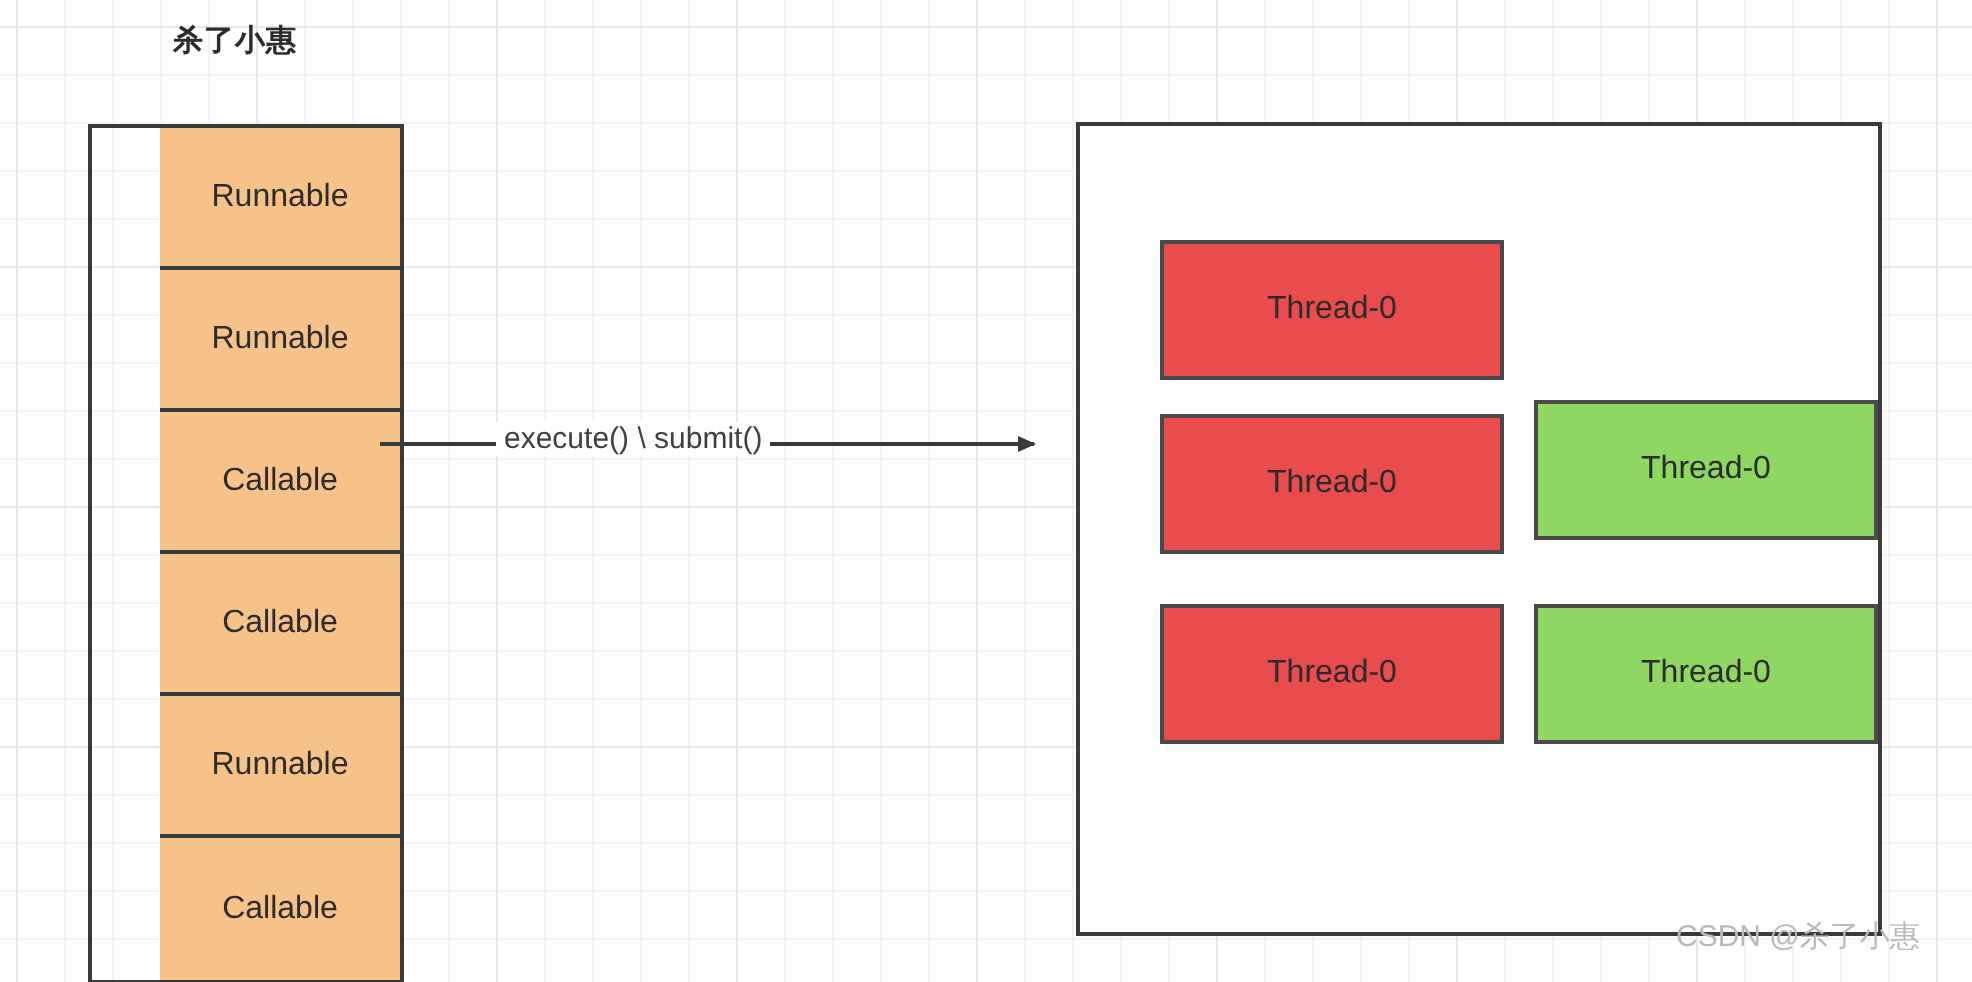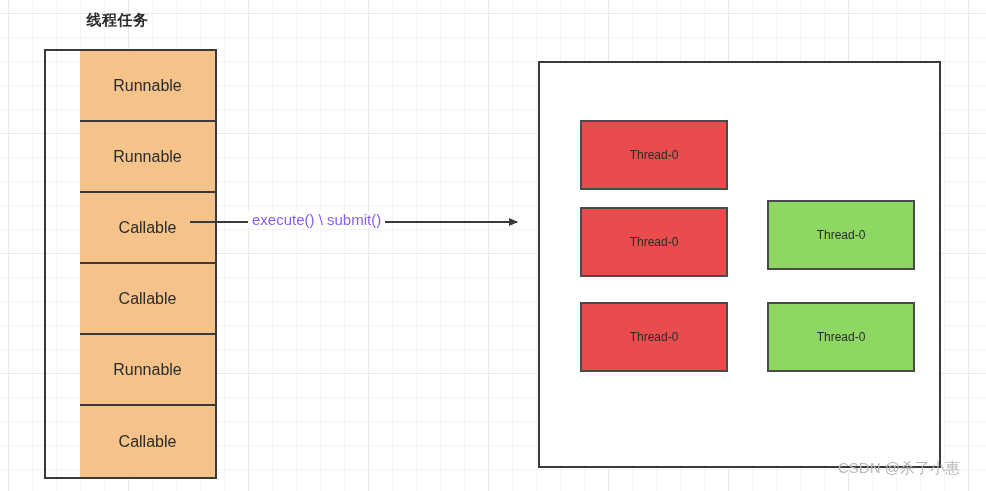--- a/index.html
+++ b/index.html
@@ -45,22 +45,22 @@
     letter-spacing: 0.5px;
     white-space: nowrap;
   }
   #task-title { left: 44px; top: 11px; width: 147px; text-align: center; }
   #pool-title { left: 538px; top: 31px; width: 403px; text-align: center; }
 
   
   #task-stack {
     position: absolute;
     left: 44px;
-    top: 49px;
-    width: 173px;
+    top: 62px;
+    width: 158px;
     border: 2px solid #3a3a3a;
     box-sizing: border-box;
     padding-left: 34px;
   }
   .task-cell {
     height: 71px;
     background: #f5c38a;
     border-bottom: 2px solid #3a3a3a;
     box-sizing: border-box;
     display: flex;
@@ -78,47 +78,47 @@
     top: 196px;
     width: 340px;
     height: 52px;
   }
   #arrow-wrap svg { display: block; }
   #arrow-label {
     position: absolute;
     left: 248px;
     top: 211px;
     font-size: 15px;
-    color: #8b5cf6;
+    color: #404040;
     background: #ffffff;
     padding: 0 4px;
     white-space: nowrap;
   }
 
   
   #thread-pool {
     position: absolute;
     left: 538px;
     top: 61px;
     width: 403px;
     height: 407px;
     background: #ffffff;
     border: 2px solid #3a3a3a;
     box-sizing: border-box;
   }
   .thread-box {
     position: absolute;
-    width: 148px;
+    width: 172px;
     height: 70px;
     border: 2px solid #4a4a4a;
     box-sizing: border-box;
     display: flex;
     align-items: center;
     justify-content: center;
-    font-size: 12px;
+    font-size: 16px;
     color: #2b2b2b;
   }
   .thread-red   { background: #e84c4c; }
   .thread-green { background: #8fd763; }
 
   .col-left  { left: 40px; }
   .col-right { left: 227px; }
   .row-1 { top: 57px; }
   .row-2 { top: 144px; }
   .row-3 { top: 239px; }
@@ -132,21 +132,21 @@
     font-size: 15px;
     color: #b9b9bd;
     white-space: nowrap;
   }
 </style>
 </head>
 <body>
 
 <div id="canvas">
 
-  <div class="heading" id="task-title">线程任务</div>
+  <div class="heading" id="task-title">杀了小惠</div>
 
   <div id="task-stack">
     <div class="task-cell">
       <span>Runnable</span>
     </div>
     <div class="task-cell">
       <span>Runnable</span>
     </div>
     <div class="task-cell">
       <span>Callable</span>

